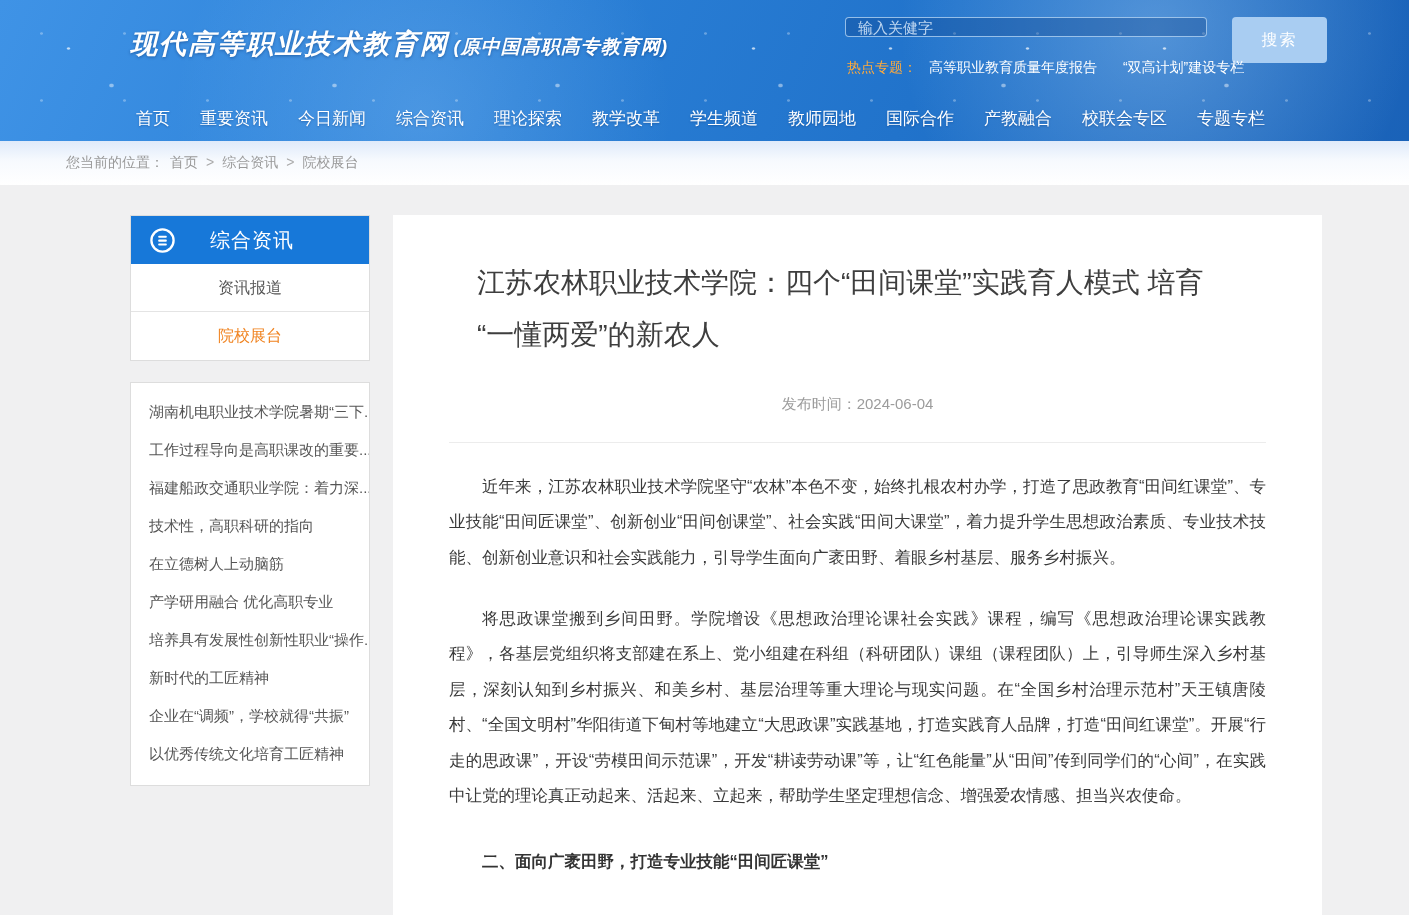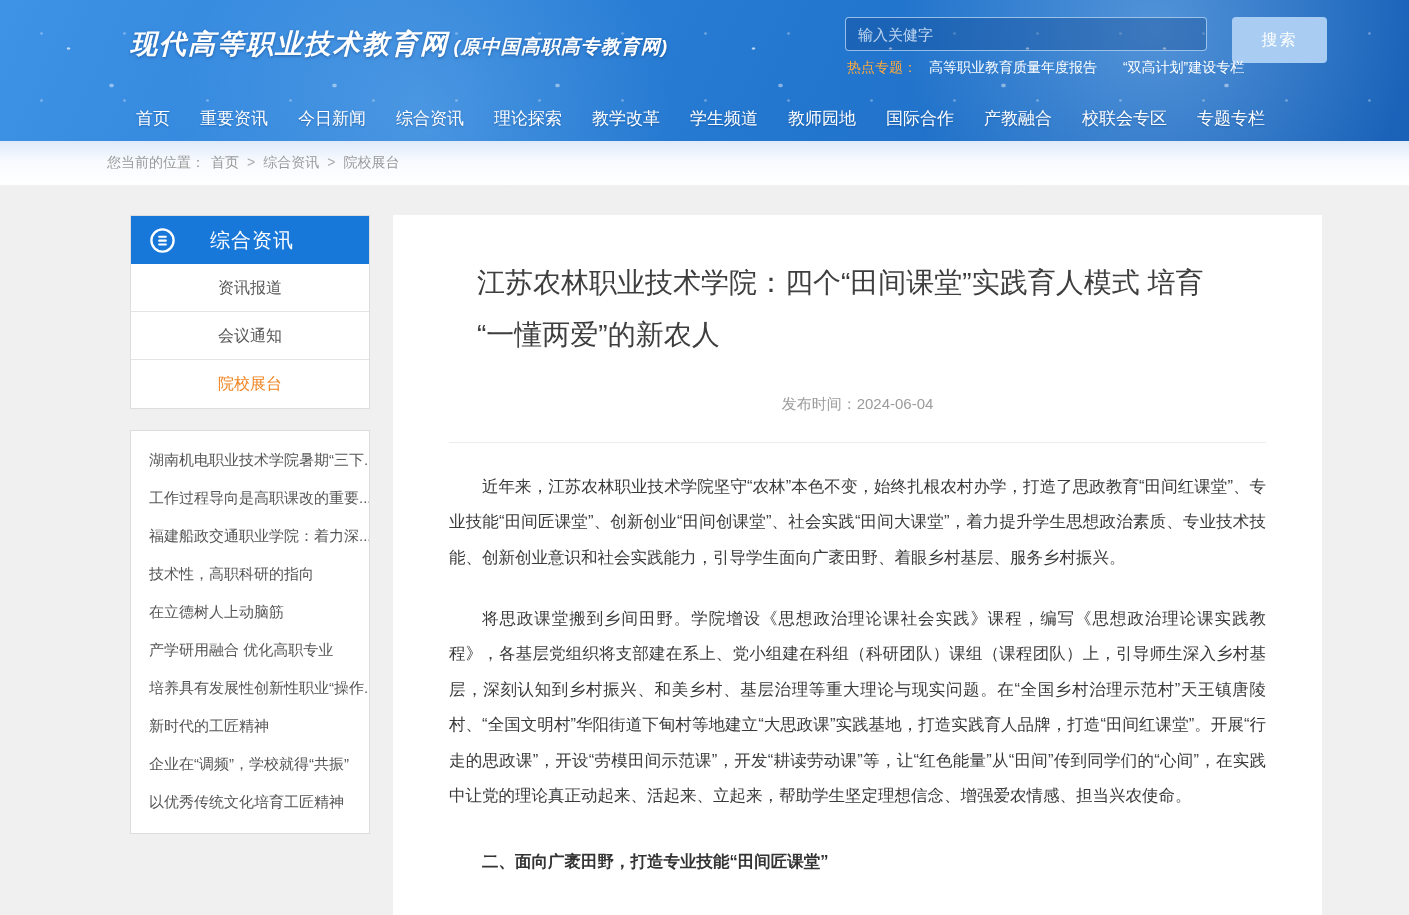--- a/index.html
+++ b/index.html
@@ -27,21 +27,21 @@
     position:absolute; left:130px; top:26px; color:#fff; white-space:nowrap;
     font-family:Liberation Sans, sans-serif;
     font-style:italic; font-weight:bold;
     text-shadow:0 1px 3px rgba(0,40,100,.45);
   }
   .logo .logo-main { font-size:27px; letter-spacing:2px; }
   .logo .logo-sub  { font-size:19px; letter-spacing:1px; }
 
   .search-wrap { position:absolute; left:845px; top:17px; display:flex; }
   .search-input {
-    width:362px; height:34px; border:1px solid rgba(190,220,250,.75); border-radius:4px;
+    width:362px; height:20px; border:1px solid rgba(190,220,250,.75); border-radius:4px;
     background:rgba(10,60,130,.30); outline:none;
     color:#eaf3ff; font-size:15px; padding:0 12px;
     font-family:"Liberation Sans",sans-serif;
   }
   .search-input::placeholder { color:rgba(230,242,255,.80); }
   .search-btn {
     position:absolute; left:387px; top:0; width:95px; height:46px;
     background:#a9cdf2; color:#fff; font-size:16px; letter-spacing:2px;
     border:none; border-radius:4px; cursor:pointer;
     font-family:"Liberation Sans",sans-serif;
@@ -56,21 +56,21 @@
   }
   .nav-item {
     color:#fff; font-size:17px; text-decoration:none; cursor:pointer;
     padding:4px 6px; white-space:nowrap; text-shadow:0 1px 2px rgba(0,40,100,.35);
   }
 
   
   .breadcrumb-bar {
     width:100%; height:44px;
     background:linear-gradient(#dfeafa 0%, #f7fafe 45%, #ffffff 100%);
-    display:flex; align-items:center; padding-left:107px;
+    display:flex; align-items:center; padding-left:66px;
     font-size:14px; color:#999;
   }
   .bc-label { color:#999; margin-right:6px; }
   .bc-link  { color:#999; text-decoration:none; cursor:pointer; }
   .bc-sep   { color:#aaa; margin:0 8px; }
 
   
   .page-body { display:flex; padding:30px 0 0 130px; gap:23px; align-items:flex-start; }
 
   
@@ -163,21 +163,20 @@
             <circle cx="14" cy="14" r="11.5" fill="none" stroke="#ffffff" stroke-width="2.4"></circle>
             <rect x="9.5" y="9" width="9" height="2.2" rx="1" fill="#ffffff"></rect>
             <rect x="9.5" y="13" width="9" height="2.2" rx="1" fill="#ffffff"></rect>
             <rect x="9.5" y="17" width="9" height="2.2" rx="1" fill="#ffffff"></rect>
           </svg>
         </span>
         <span class="side-widget-title">综合资讯</span>
       </div>
       <div id="cat-items">
           <div class="cat-item">资讯报道</div>
-          <div class="cat-item">会议通知</div>
           <div class="cat-item active">院校展台</div>
         </div>
     </section>
 
     <section class="side-widget">
       <div class="rank-list" id="rank-items">
           <div class="rank-item">湖南机电职业技术学院暑期“三下...</div>
           <div class="rank-item">工作过程导向是高职课改的重要...</div>
           <div class="rank-item">福建船政交通职业学院：着力深...</div>
           <div class="rank-item">技术性，高职科研的指向</div>

